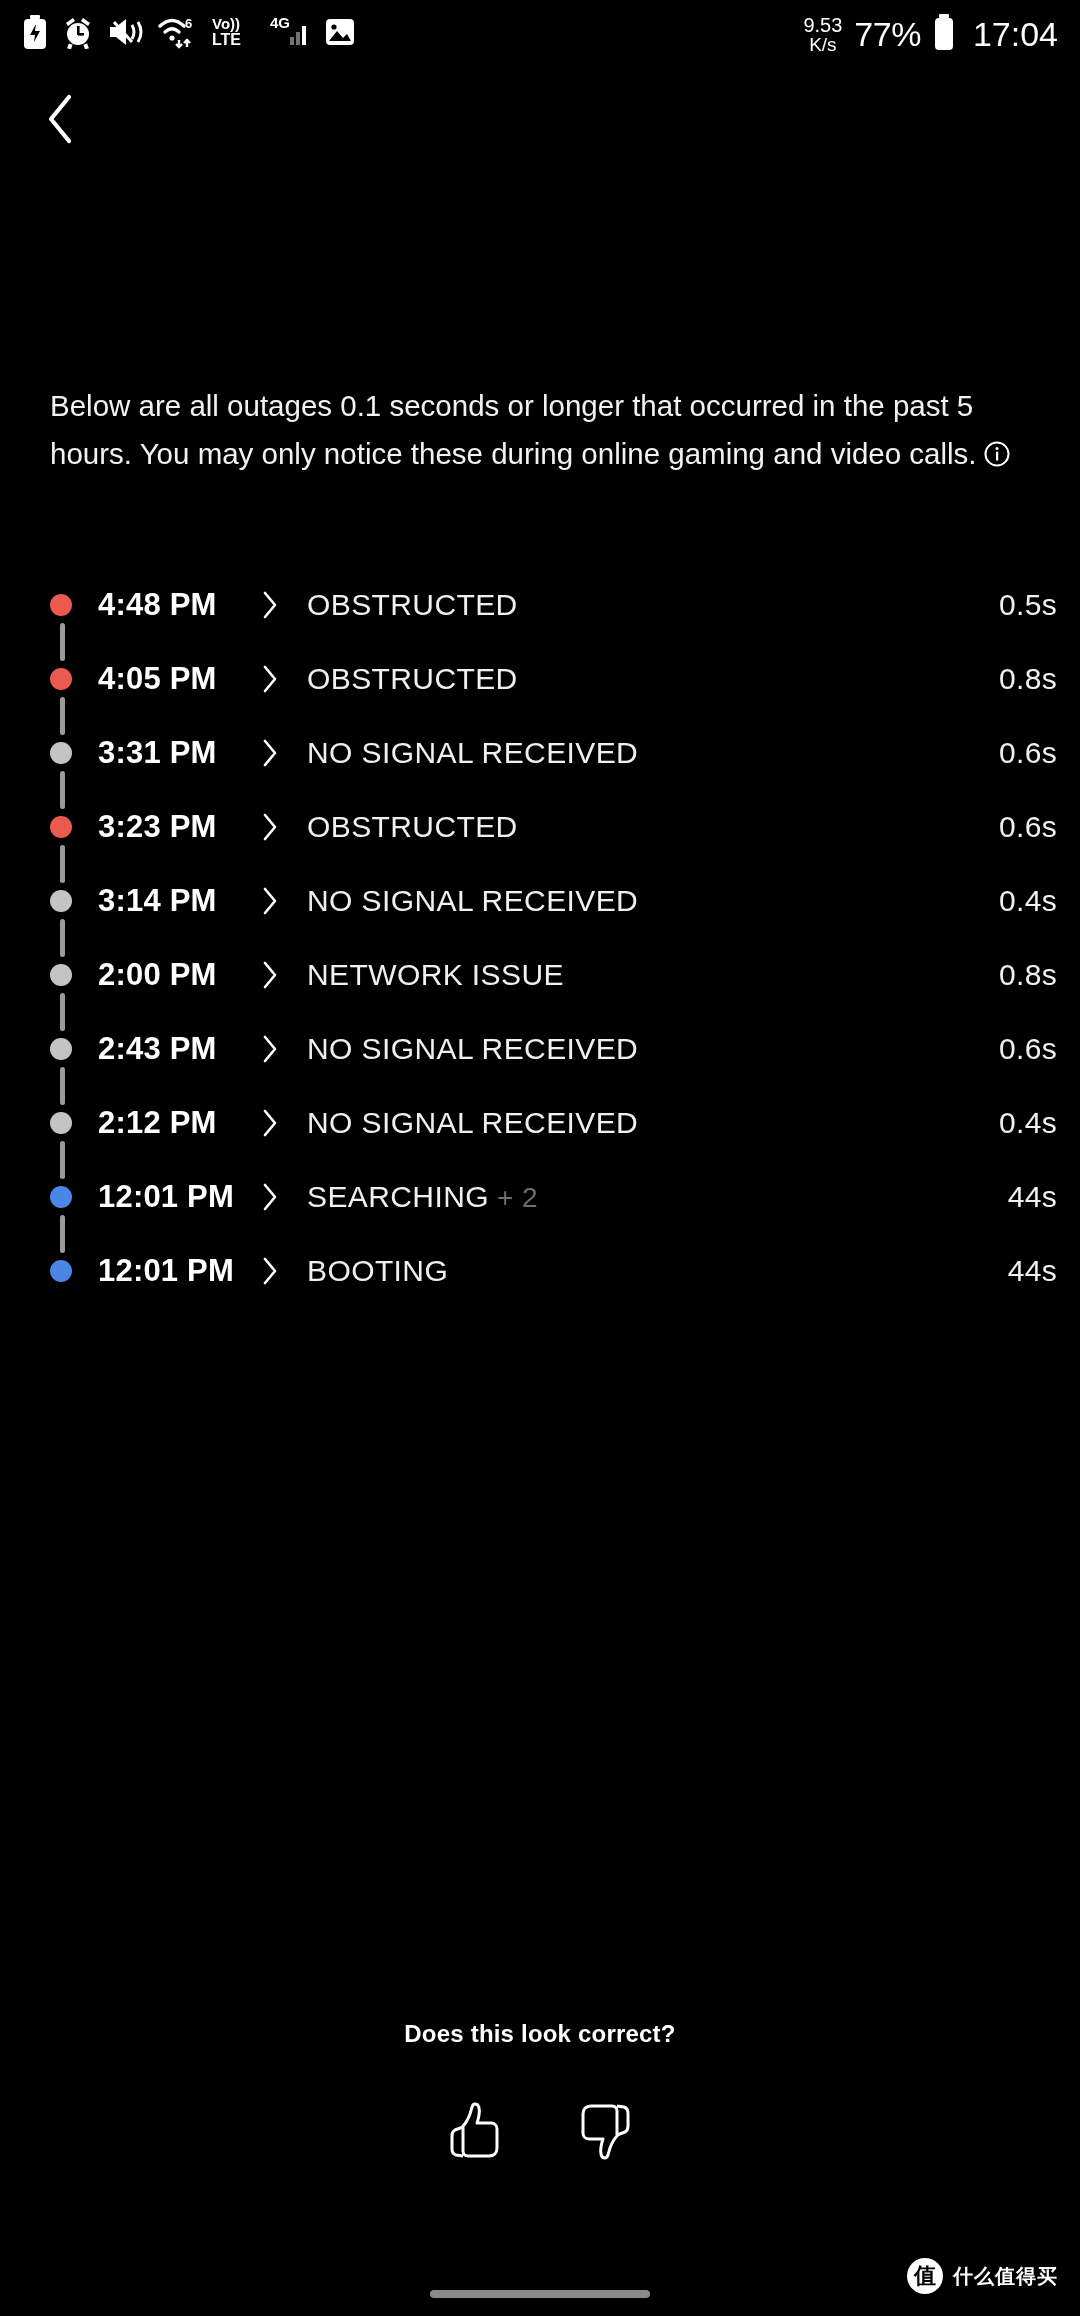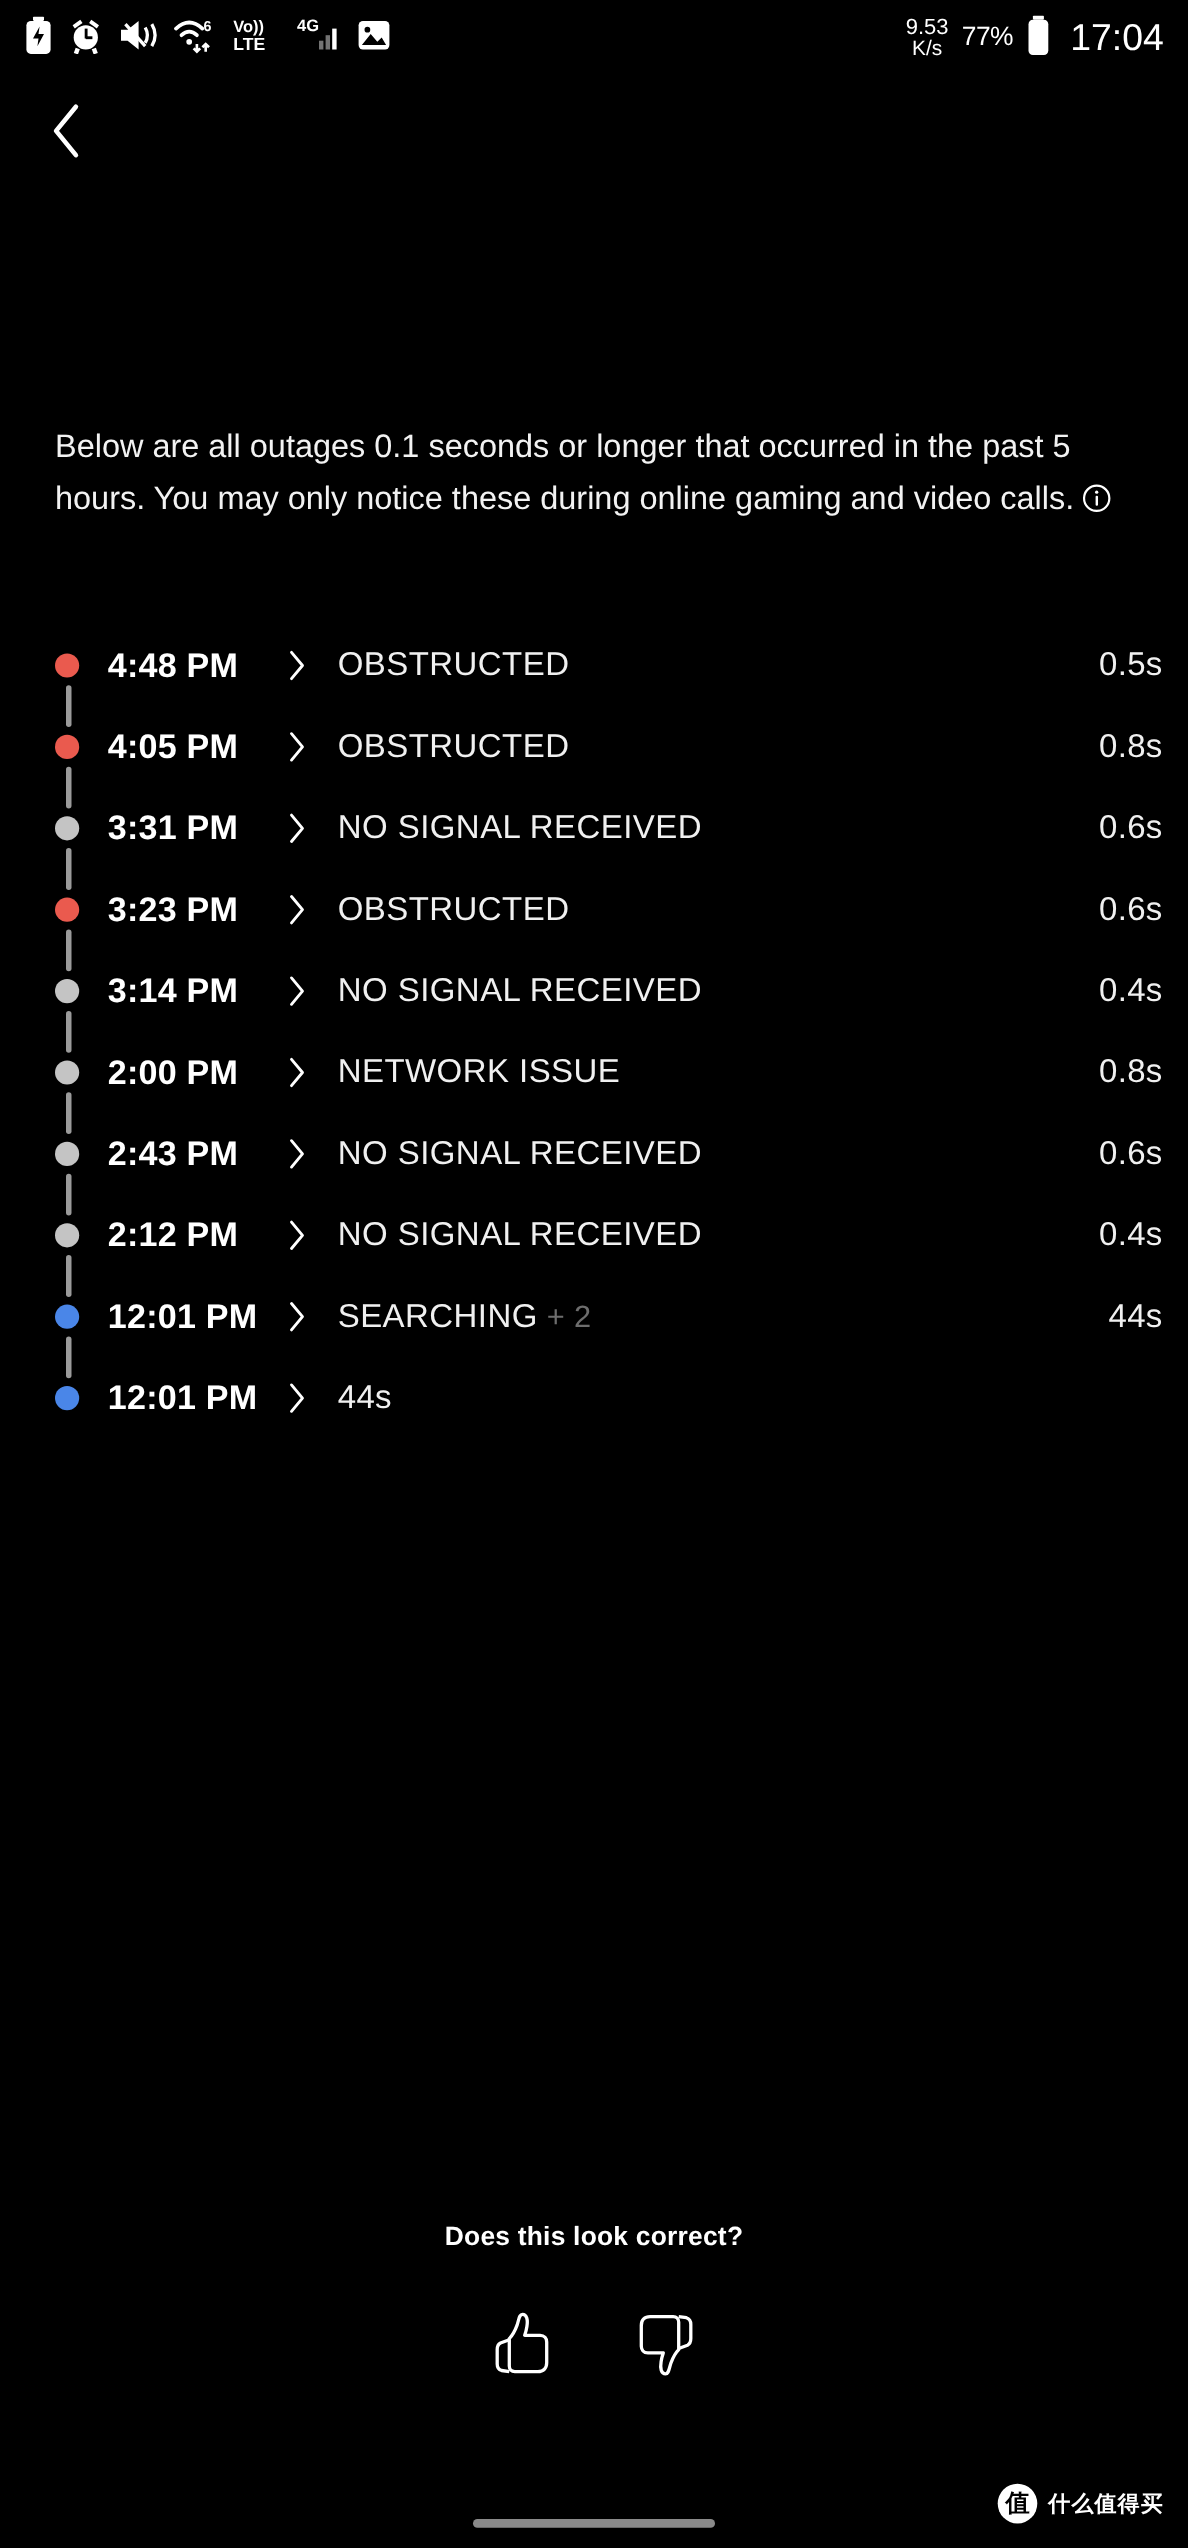--- a/index.html
+++ b/index.html
@@ -19,21 +19,21 @@
     padding:0 22px;
   }
   .sb-left { display:flex; align-items:center; gap:14px; }
   .sb-right { display:flex; align-items:center; gap:12px; }
   .sb-ico { display:block; }
   .netspeed {
     display:flex; flex-direction:column; align-items:center;
     line-height:1.0; font-size:20px; font-weight:400; color:#fff;
   }
   .netspeed .u { font-size:19px; }
-  .batt-pct { font-size:24px; font-weight:400; letter-spacing:-0.5px; }
+  .batt-pct { font-size:34px; font-weight:400; letter-spacing:-0.5px; }
   .clock { font-size:34px; font-weight:400; letter-spacing:0px; margin-left:6px; }
 
   
   .header { position:absolute; top:68px; left:0; right:0; height:110px; }
   .back-btn {
     position:absolute; left:26px; top:18px; width:70px; height:70px;
     display:flex; align-items:center; justify-content:center; cursor:pointer;
   }
   .title-wrap { position:absolute; left:0; right:0; top:0; text-align:center; }
   .page-title {
@@ -351,20 +351,21 @@
       <div class="row">
         <div class="dot-col">
           <span class="dot" style="background: rgb(74, 134, 232);"></span>
         </div>
         <div class="row-time">12:01 PM</div>
         <div class="row-chev">
           <svg width="18" height="30" viewBox="0 0 18 30">
             <path d="M4 3 L14 15 L4 27" stroke="#fff" stroke-width="2.6" fill="none" stroke-linecap="round" stroke-linejoin="round"></path>
           </svg>
         </div>
+        <div class="row-reason"><span>BOOTING</span></div>
         <div class="row-dur">44s</div>
       </div>
     </div>
 
   <div class="feedback">
     <div class="fb-q">Does this look correct?</div>
     <div class="fb-btns">
       <div class="fb-btn">
         <span>
           <svg width="60" height="62" viewBox="0 0 60 62">

